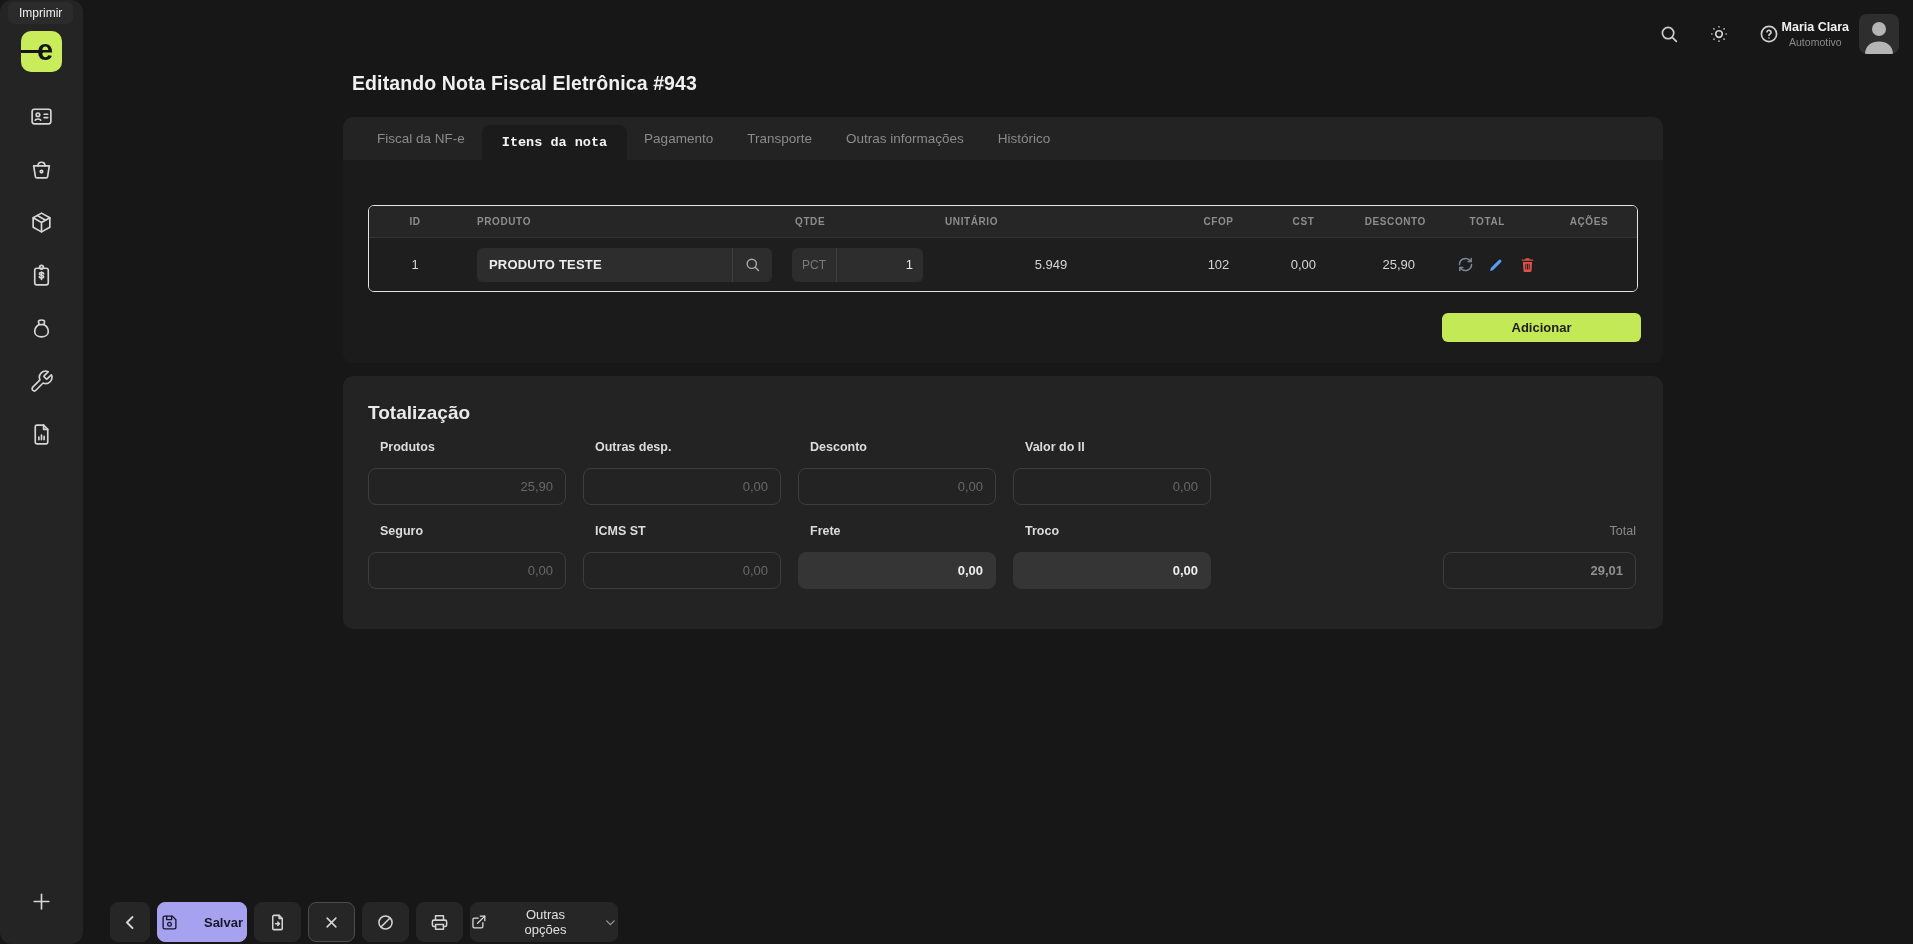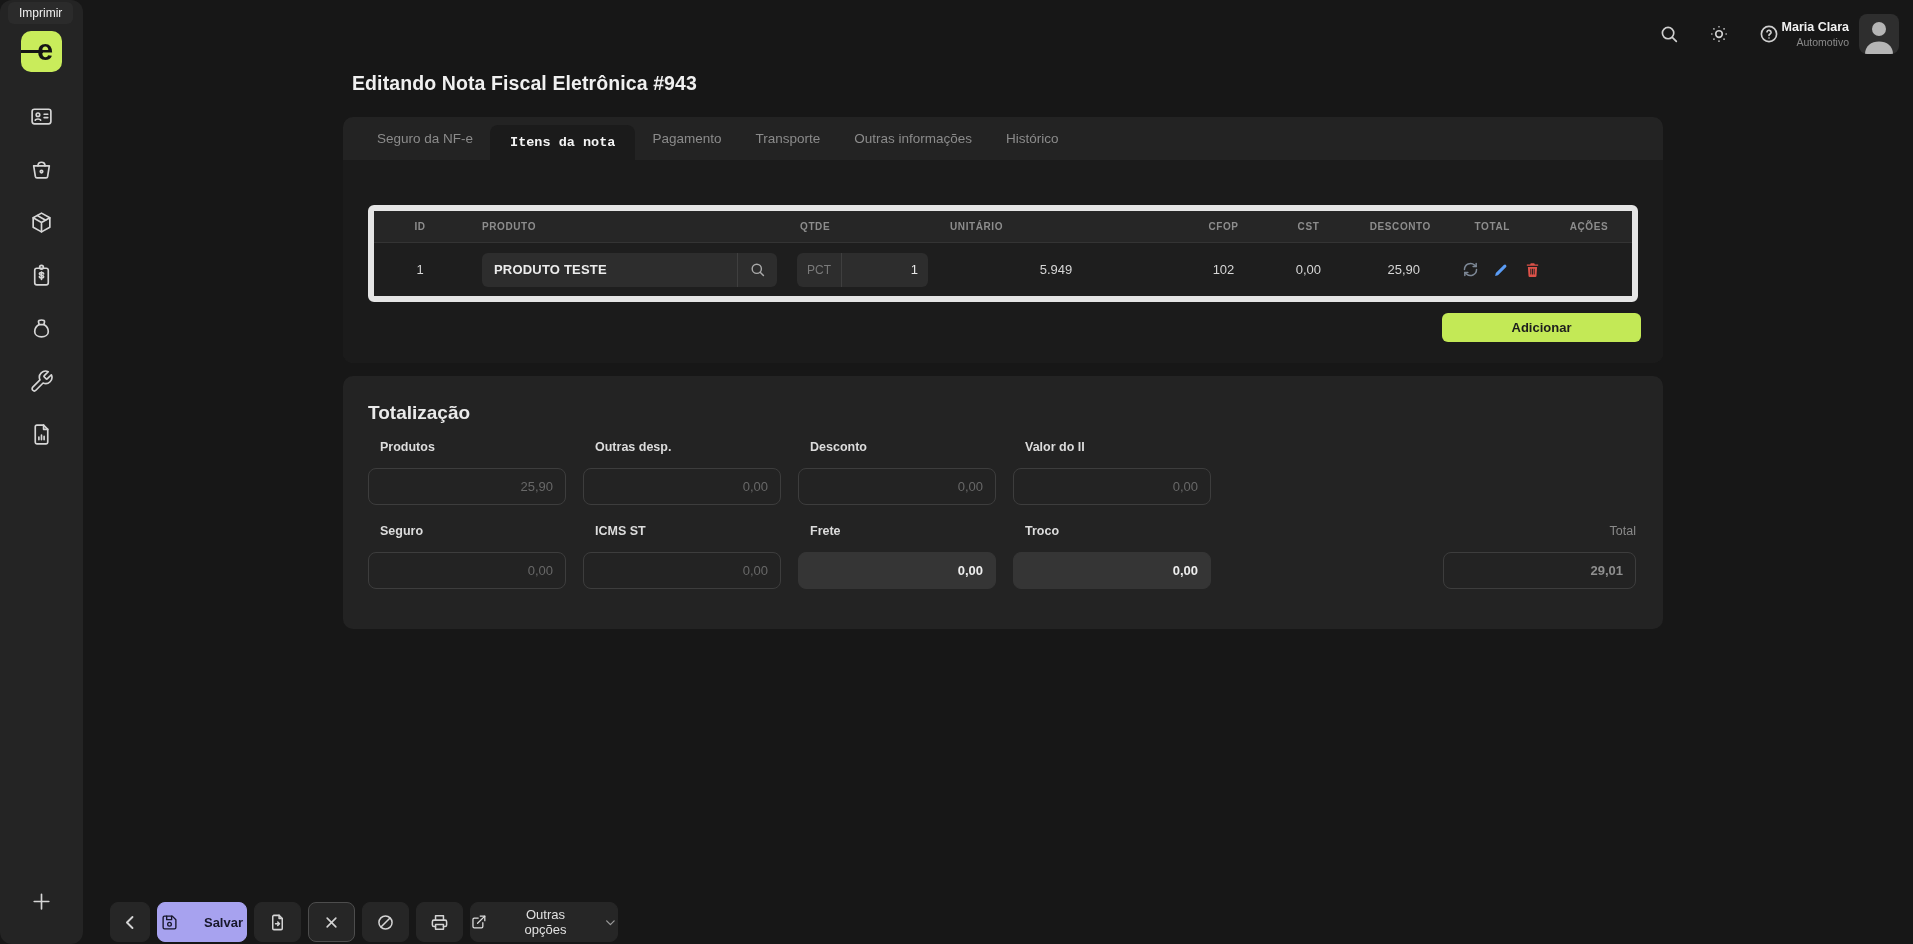--- a/index.html
+++ b/index.html
@@ -21,21 +21,21 @@
   .side-btn { width:26px; height:26px; color:#d6d6d6; display:flex; align-items:center;
               justify-content:center; cursor:pointer; }
   .side-btn svg { width:25px; height:25px; }
   .side-add { margin-top:auto; margin-bottom:30px; }
 
   
   .topbar { position:absolute; top:14px; right:14px; display:flex; align-items:center; }
   .top-icon { width:26px; height:26px; color:#cfcfcf; margin-left:24px; display:flex;
               align-items:center; justify-content:center; cursor:pointer; }
   .top-icon svg { width:22px; height:22px; }
-  .user-block { text-align:right; }
+  .user-block { text-align:center; }
   .user-name { font-size:12.5px; font-weight:700; color:#f2f2f2; }
   .user-role { font-size:10.5px; color:#8a8a8a; margin-top:2px; }
   .avatar { margin-left:10px; width:40px; height:40px; border-radius:8px; background:#2e2e2e;
             overflow:hidden; display:flex; align-items:flex-end; justify-content:center; cursor:pointer; }
 
   
   .page-title { position:absolute; left:352px; top:72px; font-size:19.5px; font-weight:700;
                 color:#f0f0f0; letter-spacing:.1px; }
 
   
@@ -43,21 +43,21 @@
                 background:#232323; border-radius:10px; }
   .tabs-row { position:absolute; left:0; top:0; right:0; height:43px; display:flex;
               align-items:flex-end; padding-left:17px; }
   .tab { height:43px; line-height:43px; padding:0 17px; font-size:13.5px; color:#8b8b8b;
          cursor:pointer; white-space:nowrap; }
   .tab.active { height:35px; line-height:35px; background:#1b1b1b; border-radius:8px 8px 0 0;
                 color:#f5f5f5; font-weight:700; padding:0 20px;font-family:Liberation Mono, monospace; }
   .card-items-body { position:absolute; left:0; top:43px; right:0; bottom:0; background:#1b1b1b;
                      border-radius:0 0 10px 10px; }
 
-  .items-table { position:absolute; left:25px; top:45px; width:1270px; border:6px solid #e5e5e5;
+  .items-table { position:absolute; left:25px; top:45px; width:1270px; border:1px solid #e5e5e5;
                  border-radius:6px; overflow:hidden; }
   .tgrid { display:grid; grid-template-columns:92px 330px 140px 240px 95px 75px 110px 90px 1fr;
            align-items:center; }
   .thead { height:32px; background:#262626; border-bottom:1px solid #343434; }
   .th { font-size:10px; letter-spacing:.6px; color:#8d8d8d; font-weight:700; }
   .trow { height:53px; background:#1e1e1e; }
   .c-center { text-align:center; }
   .c-right-1 { text-align:right; padding-right:25px; }
   .c-right-2 { text-align:right; padding-right:36px; }
   .c-pad-l { padding-left:16px; }
@@ -227,21 +227,21 @@
         <circle cx="20" cy="15" r="7" fill="#b5b5b5"></circle>
         <path d="M6 40c0-8 6.3-12.5 14-12.5S34 32 34 40z" fill="#b5b5b5"></path>
       </svg>
   </div>
 </div>
 
 <h1 class="page-title">Editando Nota Fiscal Eletrônica #943</h1>
 
 <section class="card-items">
   <div class="tabs-row">
-    <div class="tab">Seguro da NF-e</div>
+    <div class="tab">Fiscal da NF-e</div>
     <div class="tab active">Itens da nota</div>
     <div class="tab">Pagamento</div>
     <div class="tab">Transporte</div>
     <div class="tab">Outras informações</div>
     <div class="tab">Histórico</div>
   </div>
   <div class="card-items-body">
     <div class="items-table">
       <div class="tgrid thead">
         <div class="th c-center">ID</div>

